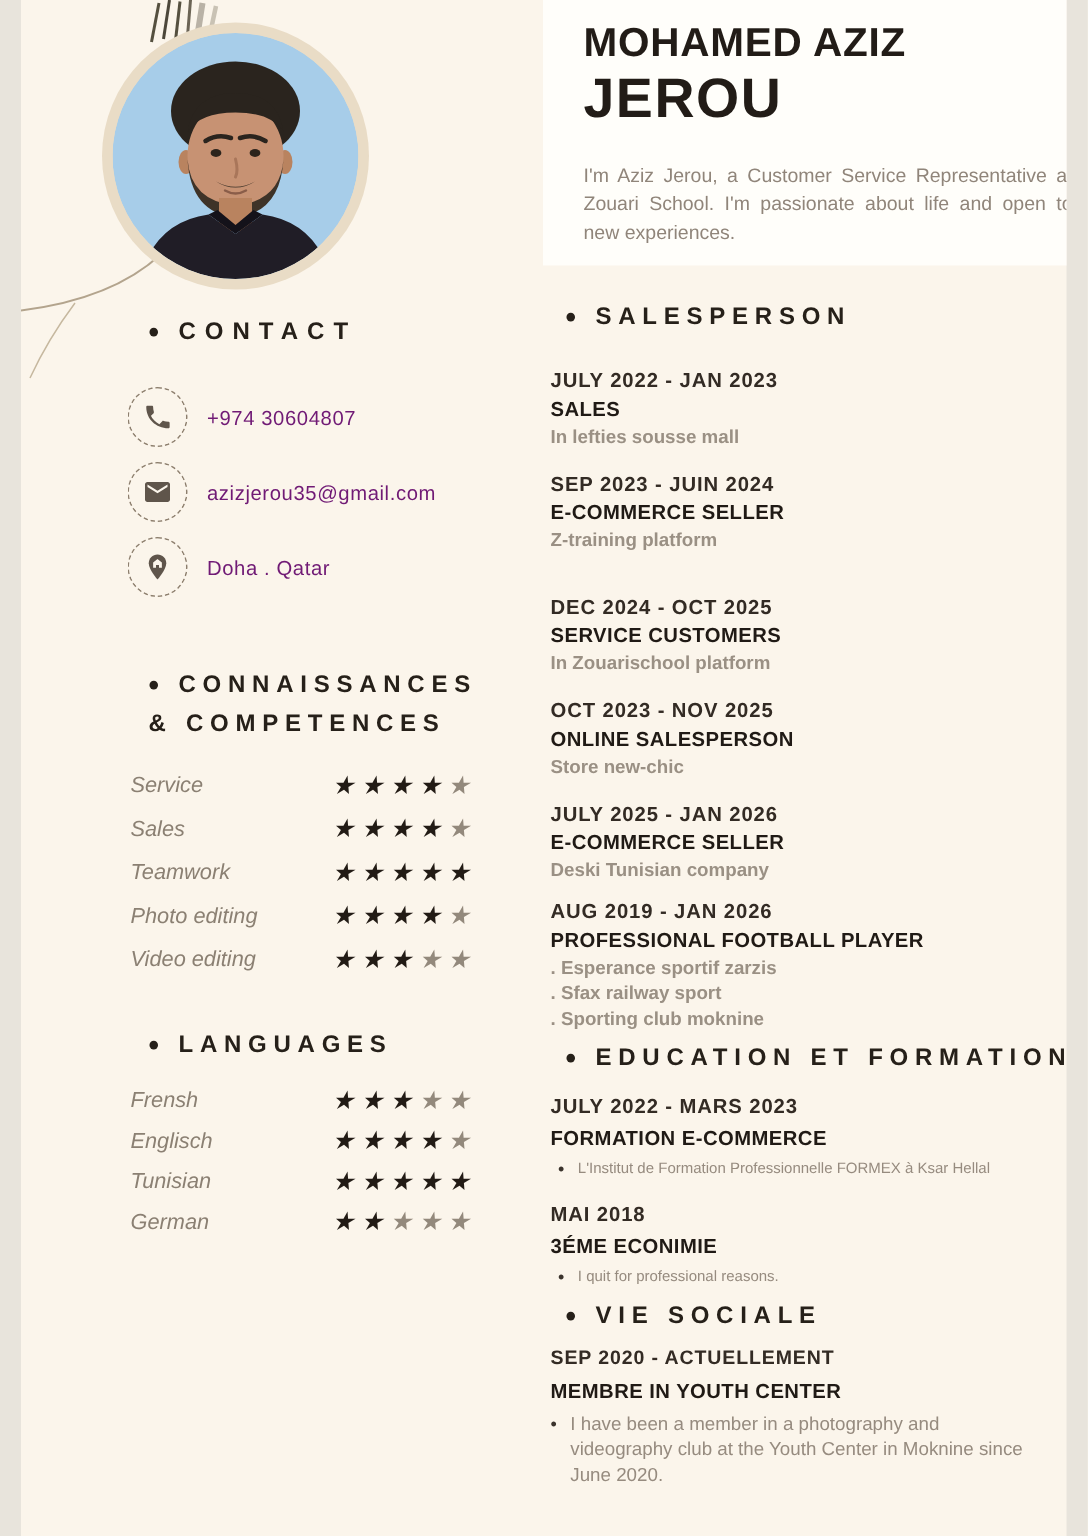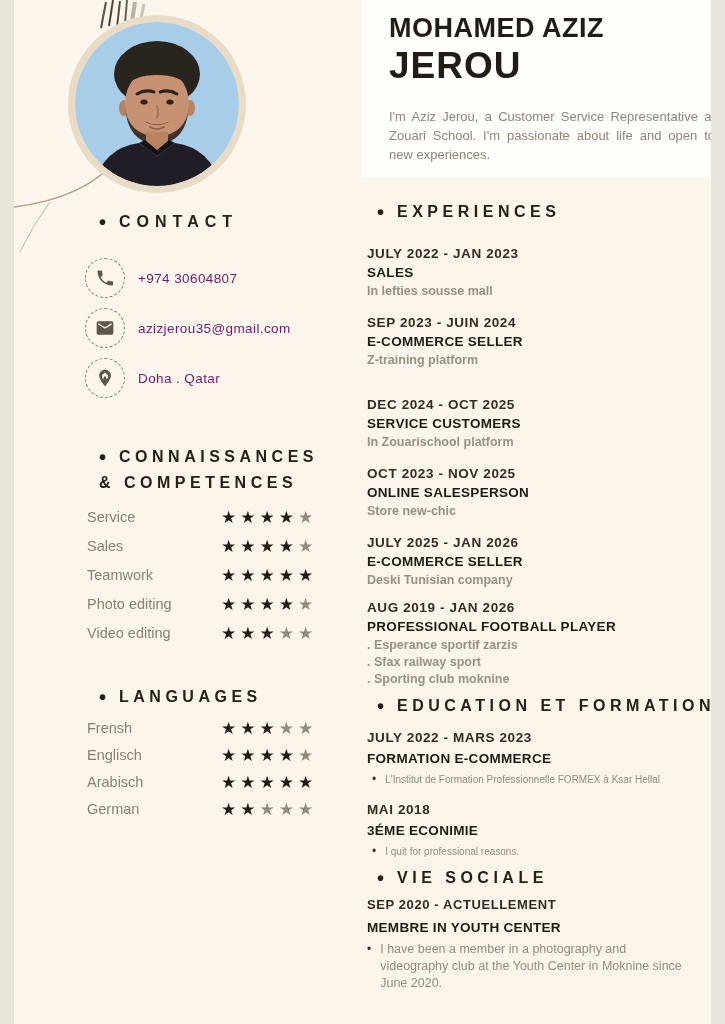--- a/index.html
+++ b/index.html
@@ -44,21 +44,21 @@
   .icon-circle {
     width:40px; height:40px; border:1px dashed #8d7f6e; border-radius:50%;
     display:flex; align-items:center; justify-content:center; flex:0 0 40px;
   }
   .icon-circle svg { display:block; }
   .contact-text { margin-left:13px; font-size:13.5px; color:#701a75; letter-spacing:0.4px; }
 
   
   .skills-section { margin-top:44px; }
   .skill-rows { margin-top:17px; }
-  .skill-row { display:flex; align-items:flex-start; padding-left:13px; height:29px; }
+  .skill-row { display:flex; align-items:center; padding-left:13px; height:29px;font-style:italic; }
   .skill-label { width:134px; font-size:14.5px; color:#8b8073; }
   .stars { display:flex; }
   .star { font-size:17px; line-height:1; margin-right:4px; color:#93897c; }
   .star.filled { color:#221b15; }
   .lang-section { margin-top:33px; }
   .lang-rows { margin-top:13px; }
   .lang-rows .skill-row { height:27px; }
 
   
   .right-col .heading { padding-left:15px; margin-top:8px; }
@@ -263,21 +263,21 @@
               <span class="stars">
                 <span class="star filled">★</span>
                 <span class="star filled">★</span>
                 <span class="star filled">★</span>
                 <span class="star filled">★</span>
                 <span class="star">★</span>
               </span>
             </div>
 
             <div class="skill-row">
-              <span class="skill-label">Arabisch</span>
+              <span class="skill-label">Tunisian</span>
               <span class="stars">
                 <span class="star filled">★</span>
                 <span class="star filled">★</span>
                 <span class="star filled">★</span>
                 <span class="star filled">★</span>
                 <span class="star filled">★</span>
               </span>
             </div>
 
             <div class="skill-row">
@@ -292,21 +292,21 @@
             </div>
 
         </div>
       </div>
     </div>
 
     <div class="right-col">
 
       <div class="heading" style="margin-top:6px;">
         <span class="hbullet">•</span>
-        <span class="htext">EXPERIENCES</span>
+        <span class="htext">SALESPERSON</span>
       </div>
 
       <div class="exp-list">
 
           <div class="exp-entry">
             <div class="entry-date">JULY 2022 - JAN 2023</div>
             <div class="entry-role">SALES</div>
             <div class="entry-details">
               <div class="detail-line">In lefties sousse mall</div>
             </div>

